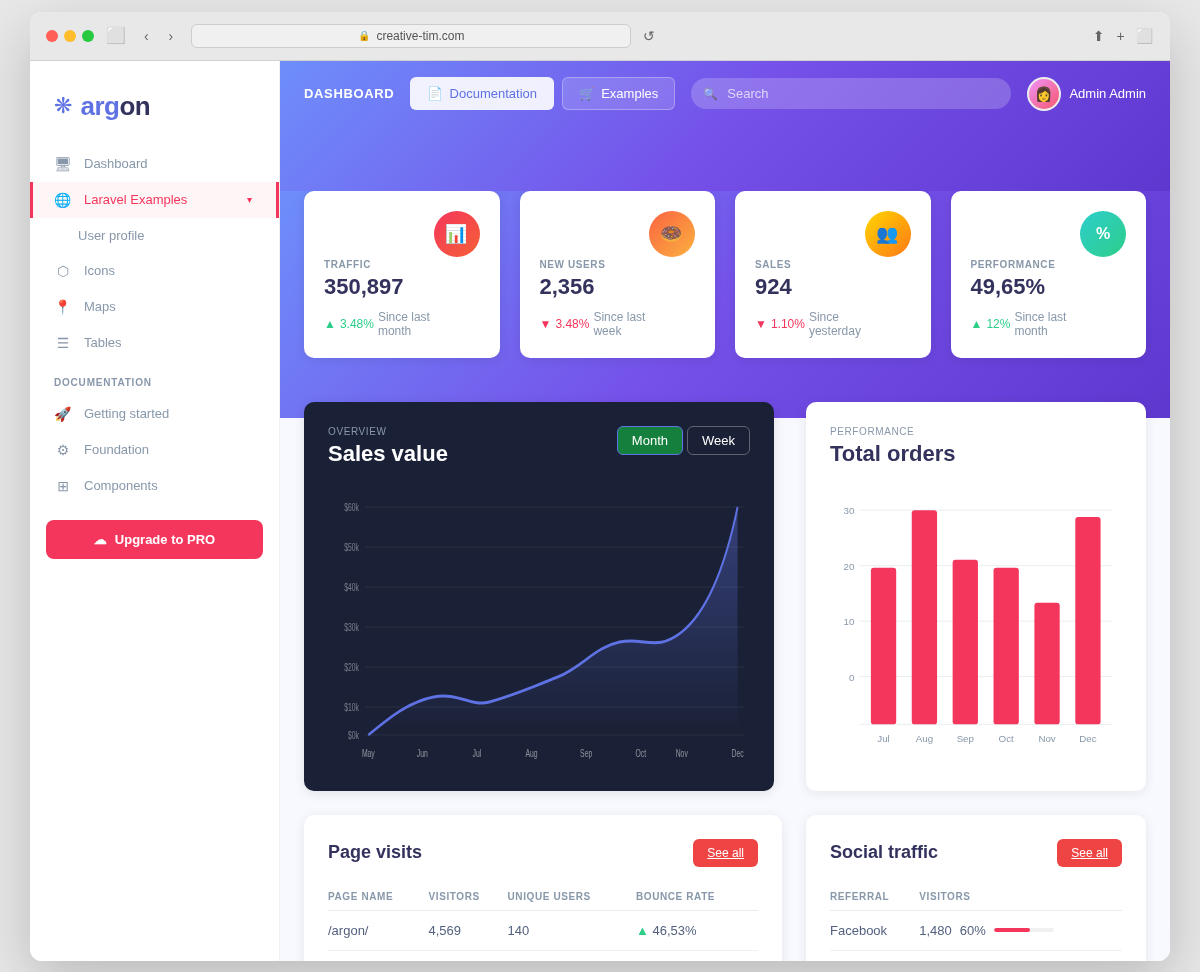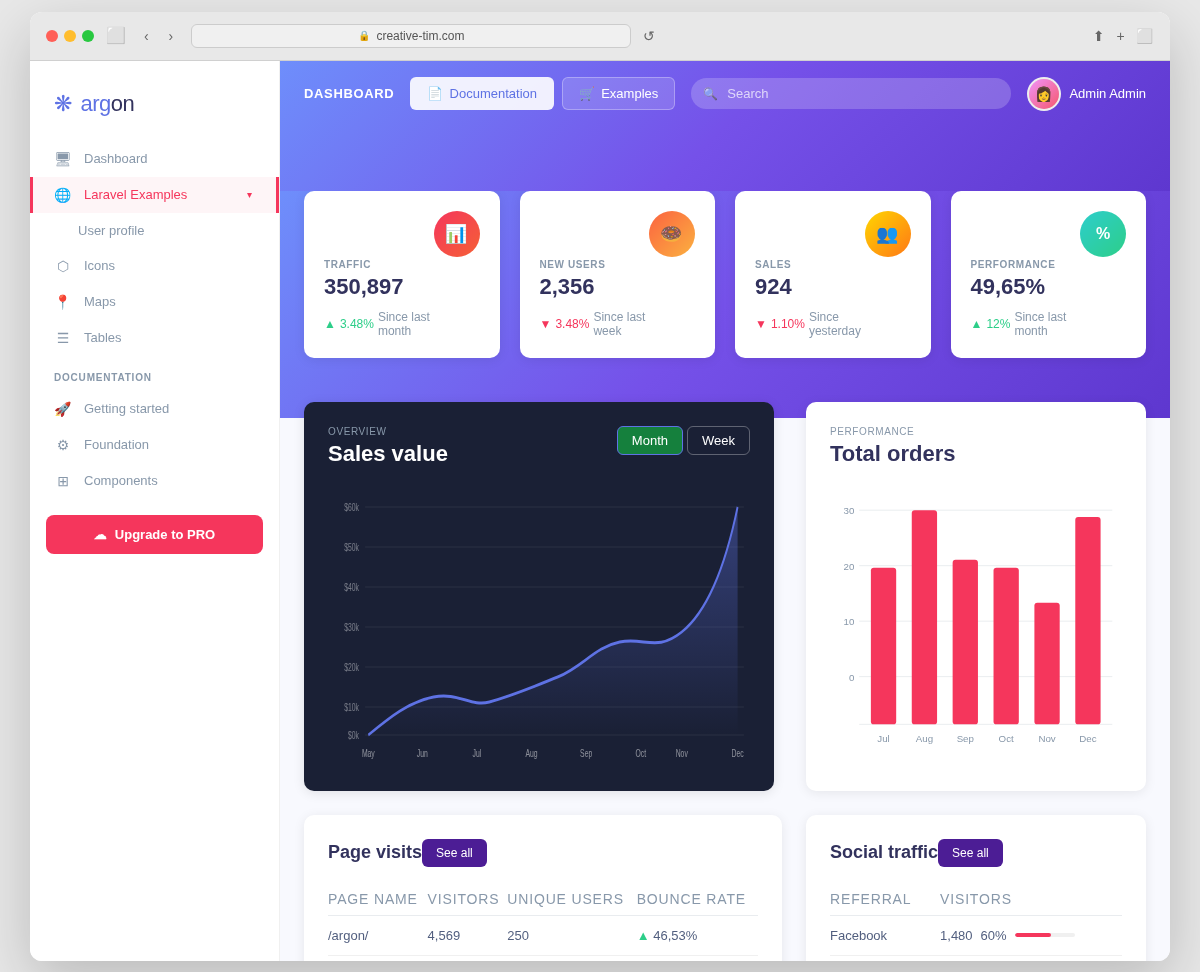--- a/index.html
+++ b/index.html
@@ -21,21 +21,21 @@
     .browser-url-icon { font-size: 10px; }
     .browser-action-btn { background: none; border: none; cursor: pointer; color: #666; font-size: 14px; }
 
     
     .app { display: flex; height: 900px; }
 
     
     .sidebar { width: 250px; background: #fff; border-right: 1px solid #f0f0f0; display: flex; flex-direction: column; padding: 20px 0; flex-shrink: 0; }
     .sidebar-logo { padding: 10px 24px 24px; display: flex; align-items: center; gap: 8px; }
     .logo-icon { color: #5e72e4; font-size: 22px; }
-    .logo-text { font-size: 22px; font-weight: 400; color: #32325d; letter-spacing: -0.5px; }
+    .logo-text { font-size: 26px; font-weight: 700; color: #32325d; letter-spacing: -0.5px; }
     .logo-text span { color: #5e72e4; }
 
     .sidebar-nav { flex: 1; }
     .sidebar-item { display: flex; align-items: center; gap: 12px; padding: 10px 24px; cursor: pointer; color: #8898aa; font-size: 13px; font-weight: 500; text-decoration: none; position: relative; transition: color 0.2s; }
     .sidebar-item.active { color: #f5365c; background: rgba(245,54,92,0.05); border-right: 3px solid #f5365c; }
     .sidebar-item.active::before { content: ''; position: absolute; left: 0; top: 0; bottom: 0; width: 3px; background: #f5365c; }
     .sidebar-item-icon { width: 18px; text-align: center; font-size: 14px; }
     .sidebar-item-label { flex: 1; }
     .sidebar-item-arrow { font-size: 10px; }
     .sidebar-item.has-children { color: #f5365c; }
@@ -100,25 +100,25 @@
 
     
     .bar-chart-card { background: #fff; border-radius: 10px; padding: 24px; box-shadow: 0 2px 12px rgba(0,0,0,0.08); }
     .bar-chart-label { font-size: 10px; color: #8898aa; text-transform: uppercase; letter-spacing: 0.06em; margin-bottom: 4px; }
     .bar-chart-title { font-size: 22px; font-weight: 700; color: #32325d; margin-bottom: 20px; }
     .bar-chart-wrapper { position: relative; height: 280px; }
 
     
     .tables-section { padding: 0 24px 24px; display: grid; grid-template-columns: 1fr 340px; gap: 24px; }
     .table-card { background: #fff; border-radius: 10px; padding: 24px; box-shadow: 0 2px 12px rgba(0,0,0,0.08); }
-    .table-card-header { display: flex; align-items: center; margin-bottom: 16px; }
+    .table-card-header { display: flex; align-items: center; justify-content: space-between; margin-bottom: 16px; }
     .table-card-title { font-size: 18px; font-weight: 700; color: #32325d; }
-    .see-all-btn { background: #4c1d95; color: #fff; border: none; border-radius: 6px; padding: 7px 14px; font-size: 12px; font-weight: 500; cursor: pointer; }
+    .see-all-btn { background: #ef4444; color: #fff; border: none; border-radius: 6px; padding: 7px 14px; font-size: 12px; font-weight: 500; cursor: pointer; text-decoration: underline; }
     .data-table { width: 100%; border-collapse: collapse; }
-    .data-table th { font-size: 14px; font-weight: 400; color: #8898aa; text-transform: uppercase; letter-spacing: 0.06em; padding: 8px 0; border-bottom: 1px solid #e9ecef; text-align: left; }
+    .data-table th { font-size: 10px; font-weight: 700; color: #8898aa; text-transform: uppercase; letter-spacing: 0.06em; padding: 8px 0; border-bottom: 1px solid #e9ecef; text-align: left; }
     .data-table td { font-size: 13px; color: #525f7f; padding: 12px 0; border-bottom: 1px solid #f0f0f0; }
     .bounce-up { color: #2dce89; }
     .referral-bar { display: flex; align-items: center; gap: 8px; }
     .ref-bar-track { width: 60px; height: 4px; background: #f0f0f0; border-radius: 2px; overflow: hidden; }
     .ref-bar-fill { height: 100%; background: #f5365c; border-radius: 2px; }
   </style>
 </head>
 <body>
 
 <div class="browser-window">
@@ -397,21 +397,21 @@
                   <th>PAGE NAME</th>
                   <th>VISITORS</th>
                   <th>UNIQUE USERS</th>
                   <th>BOUNCE RATE</th>
                 </tr>
               </thead>
               <tbody>
                 <tr>
                   <td>/argon/</td>
                   <td>4,569</td>
-                  <td>250</td>
+                  <td>140</td>
                   <td>
                     <span class="bounce-up">▲ </span>
                     <span>46,53%</span>
                   </td>
                 </tr>
               </tbody>
             </table>
           </div>
 
           <div class="table-card">

